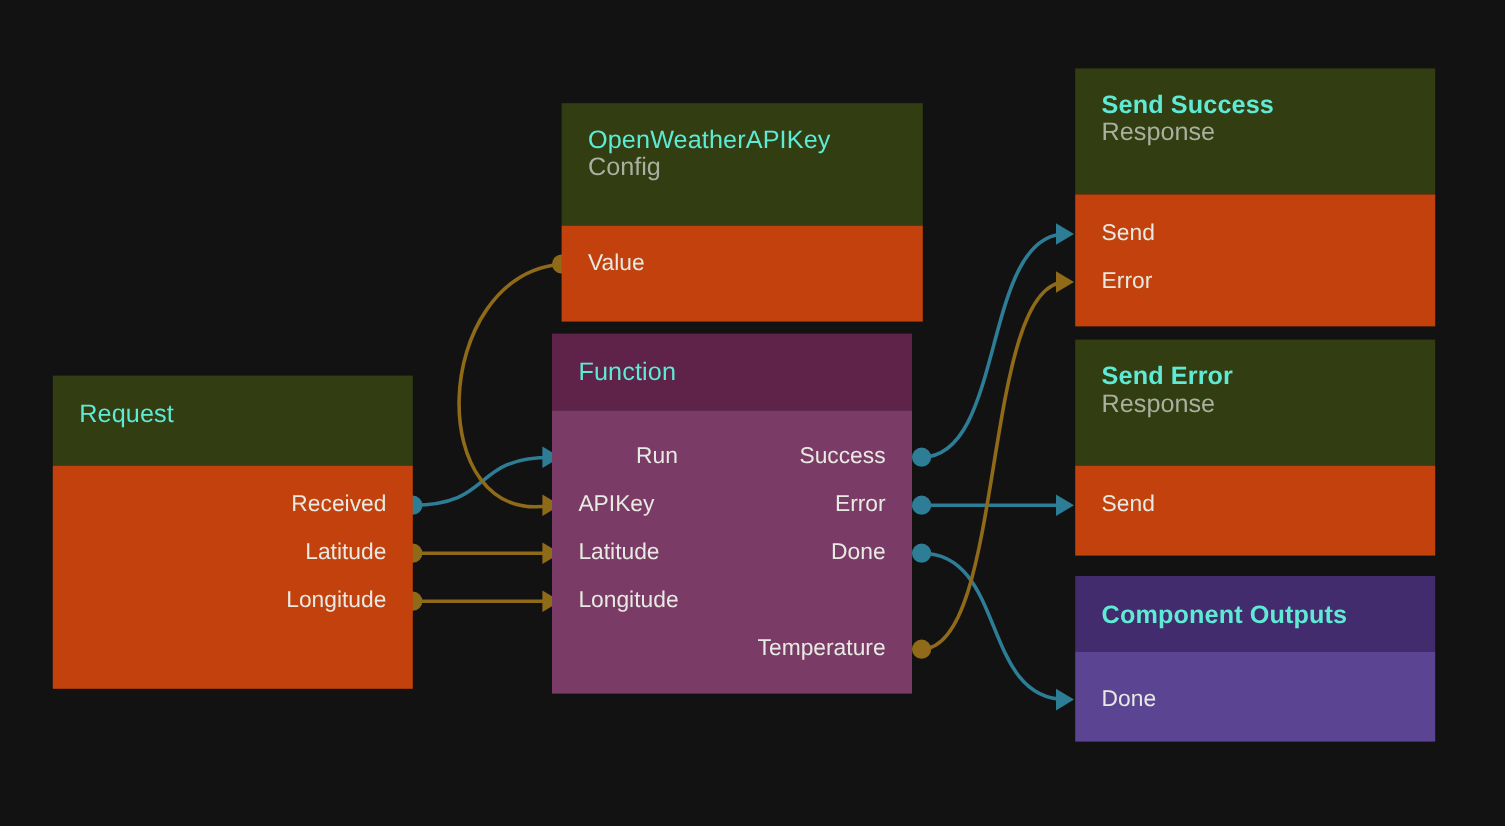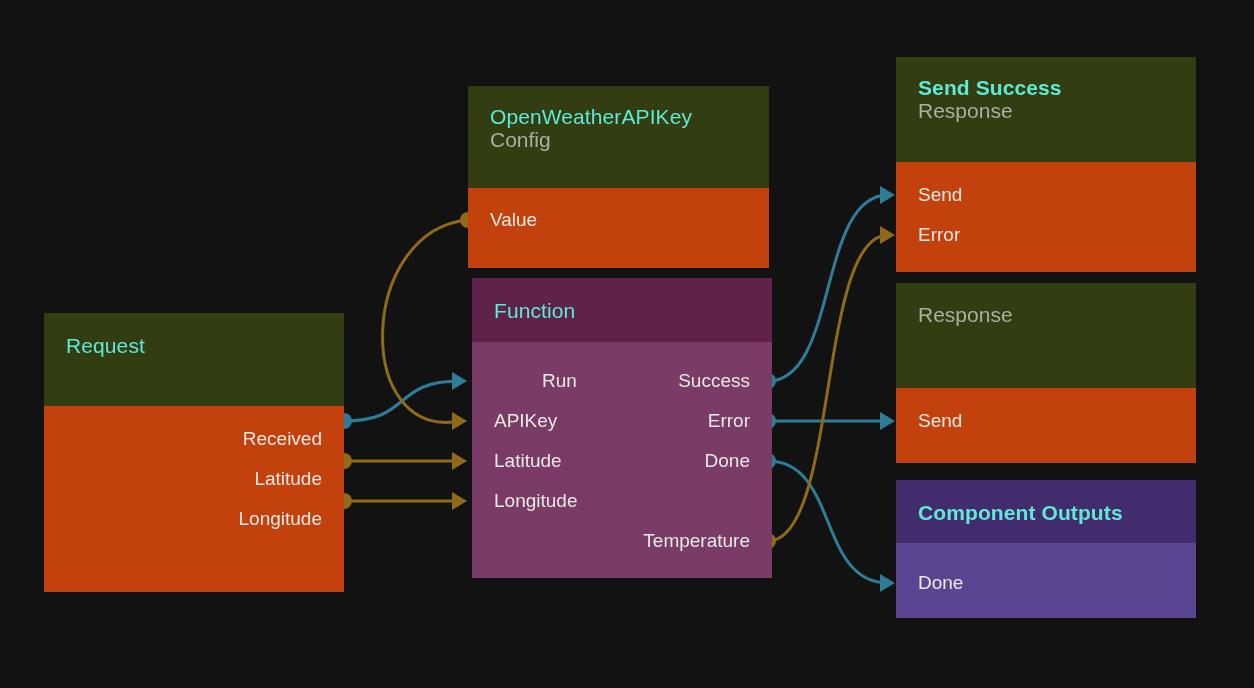--- a/index.html
+++ b/index.html
@@ -70,21 +70,21 @@
       <circle cx="768" cy="381" r="8" fill="#2e7d96"></circle>
       <circle cx="768" cy="421" r="8" fill="#2e7d96"></circle>
       <circle cx="768" cy="461" r="8" fill="#2e7d96"></circle>
       <circle cx="768" cy="541" r="8" fill="#8f6a18"></circle>
       <path d="M 880 186 L 895 195 L 880 204 Z" fill="#2e7d96"></path>
       <path d="M 880 226 L 895 235 L 880 244 Z" fill="#8f6a18"></path>
       <path d="M 880 412 L 895 421 L 880 430 Z" fill="#2e7d96"></path>
       <path d="M 880 574 L 895 583 L 880 592 Z" fill="#2e7d96"></path>
     </svg>
 <div class="node green" style="left: 44px; top: 313px; width: 300px; height: 225px;">
-      <div class="hdr" style="height: 93px;">
+      <div class="hdr" style="height: 75px;">
         <div class="hdr-inner single">
           <div class="title">Request</div>
         </div>
       </div>
       <div class="body" style="height: 186px;">
         <div class="port out" style="top: 21px;">
           <span class="port-label">Received</span>
         </div>
         <div class="port out" style="top: 61px;">
           <span class="port-label">Latitude</span>
@@ -100,21 +100,21 @@
           <div class="title">OpenWeatherAPIKey</div>
           <div class="subtitle">Config</div>
         </div>
       </div>
       <div class="body" style="height: 80px;">
         <div class="port in" style="top: 20px;">
           <span class="port-label">Value</span>
         </div>
       </div>
     </div>
-    <div class="node magenta" style="left: 472px; top: 278px; width: 300px; height: 300px;">
+    <div class="node magenta" style="left: 460px; top: 278px; width: 300px; height: 300px;">
       <div class="hdr" style="height: 64px;">
         <div class="hdr-inner single">
           <div class="title">Function</div>
         </div>
       </div>
       <div class="body" style="height: 236px;">
         <div class="port in" style="top: 27px; margin-left: 48px;">
           <span class="port-label">Run</span>
         </div>
         <div class="port in" style="top: 67px;">
@@ -152,20 +152,21 @@
           <span class="port-label">Send</span>
         </div>
         <div class="port in" style="top: 61px;">
           <span class="port-label">Error</span>
         </div>
       </div>
     </div>
     <div class="node green" style="left: 896px; top: 283px; width: 300px; height: 180px;">
       <div class="hdr" style="height: 105px;">
         <div class="hdr-inner">
+          <div class="title bold">Send Error</div>
           <div class="subtitle">Response</div>
         </div>
       </div>
       <div class="body" style="height: 75px;">
         <div class="port in" style="top: 21px;">
           <span class="port-label">Send</span>
         </div>
       </div>
     </div>
     <div class="node purple" style="left: 896px; top: 480px; width: 300px; height: 138px;">

